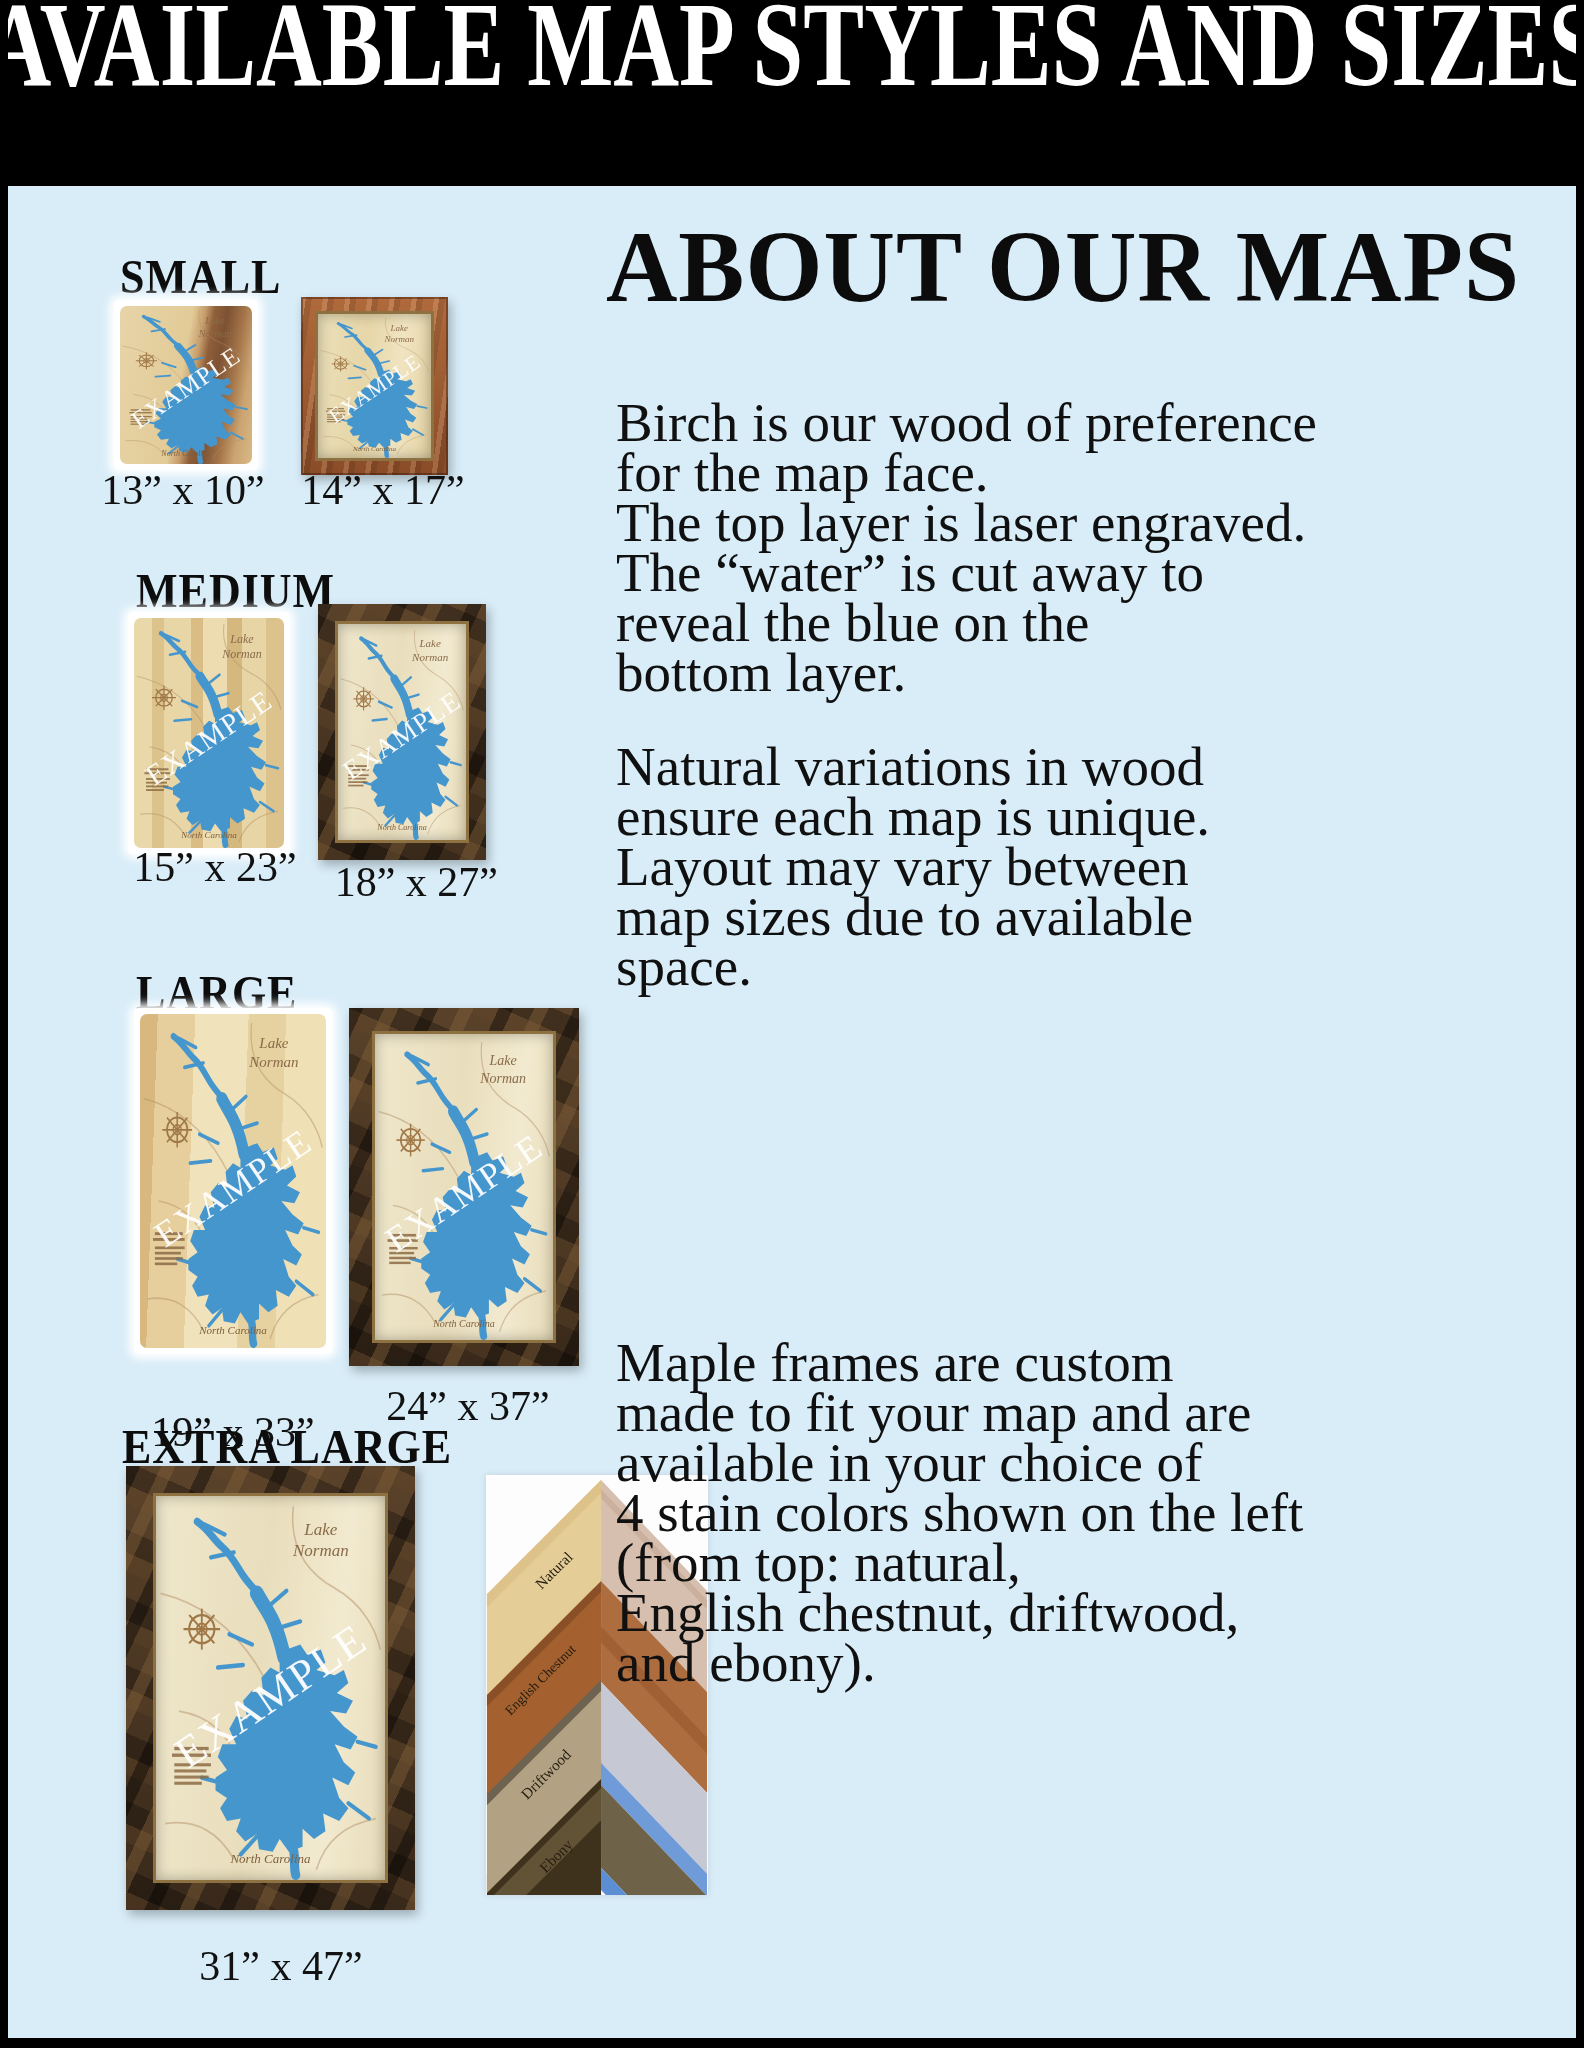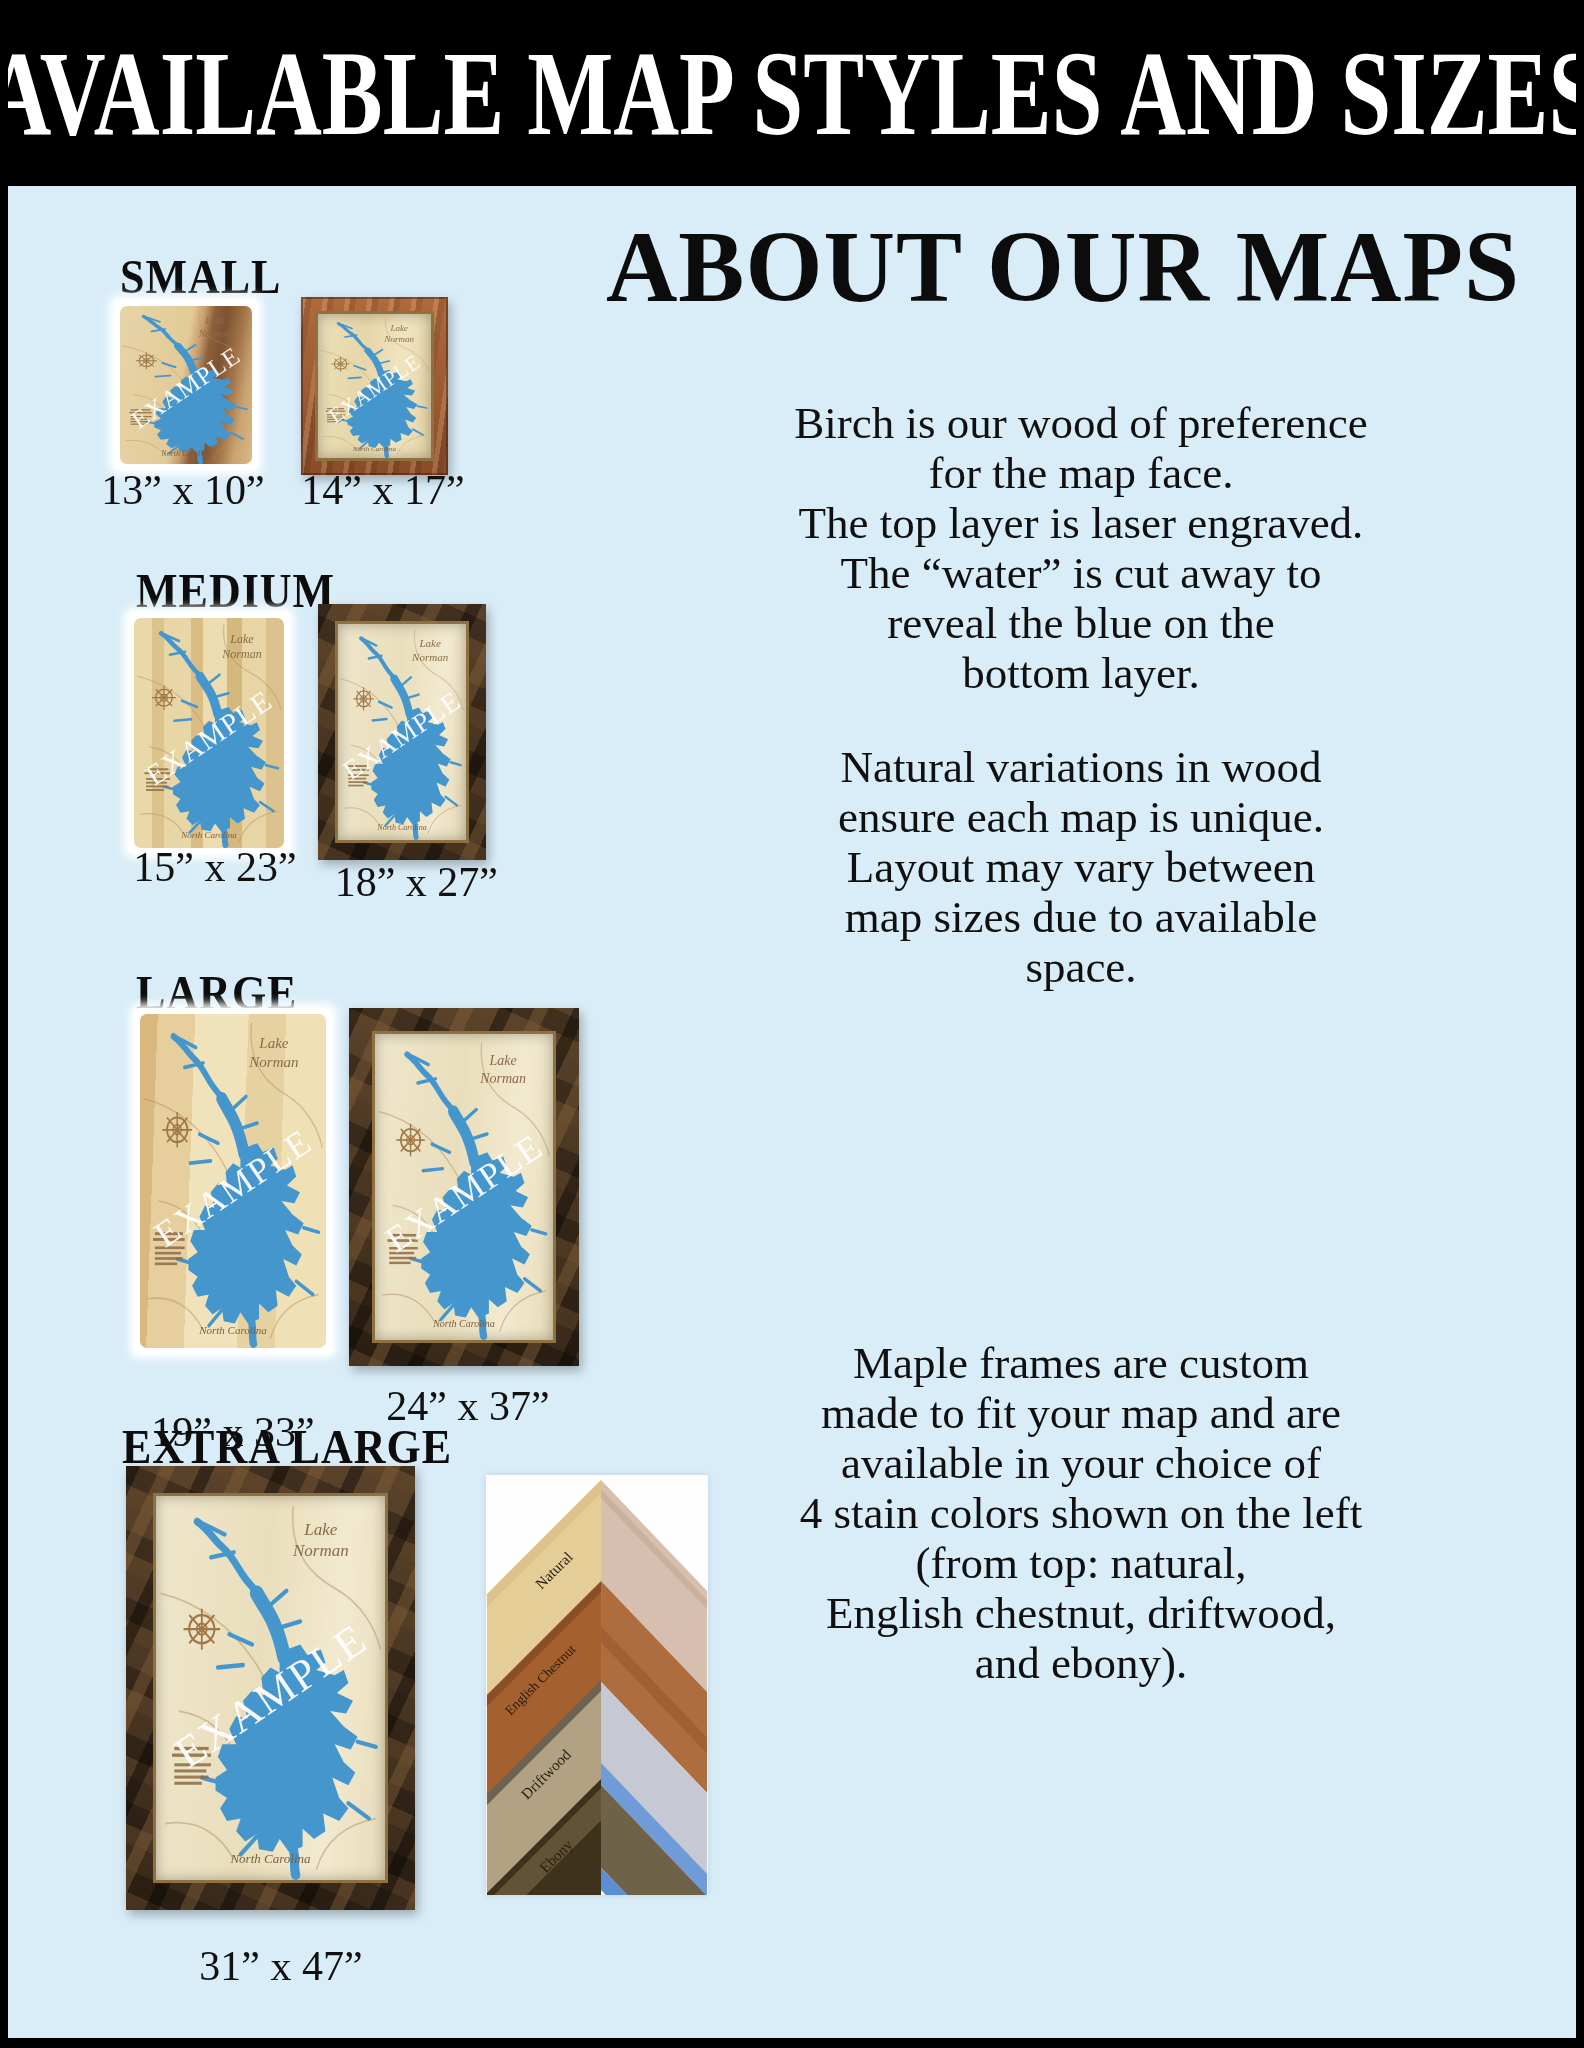--- a/index.html
+++ b/index.html
@@ -5,21 +5,21 @@
   html,body{margin:0;padding:0;background:#777;}
   .page{
     position:relative;width:1584px;height:2048px;
     background:#d9edf8;overflow:hidden;box-sizing:border-box;
     border-left:8px solid #000;border-right:8px solid #000;border-bottom:10px solid #000;
     font-family:"Liberation Serif","DejaVu Serif",serif;
   }
   
   .header{
     position:absolute;left:-8px;top:0;width:1584px;height:186px;background:#000;
-    display:flex;align-items:center;justify-content:center;
+    display:flex;justify-content:center;
   }
   .header-title{
     color:#fff;font-weight:bold;font-size:95px;white-space:nowrap;
     transform:scale(.96,1.28);letter-spacing:0;
   }
   
   .size-heading{
     position:absolute;font-weight:bold;color:#0d0d0d;font-size:44px;
     transform:scaleY(1.12);transform-origin:left top;letter-spacing:1px;white-space:nowrap;
   }
@@ -88,22 +88,22 @@
   }
   .stains-box svg{width:100%;height:100%;display:block;}
   .stain-lbl{font-family:"Liberation Serif","DejaVu Serif",serif;fill:#241d10;}
   
   .about-heading{
     position:absolute;left:570px;top:210px;width:970px;text-align:center;
     font-weight:bold;font-size:99px;color:#0c0c0c;letter-spacing:1px;
     transform:scaleY(1.02);white-space:nowrap;
   }
   .para{
-    position:absolute;left:608px;width:930px;text-align:center;
-    font-size:45px;line-height:50px;color:#101010;white-space:pre-line;
+    position:absolute;left:608px;width:930px;
+    font-size:55px;line-height:50px;color:#101010;white-space:pre-line;
   }
 </style>
 </head>
 <body>
 
 <svg width="0" height="0" style="position:absolute" aria-hidden="true">
   <symbol id="lakeart" viewBox="0 0 100 150">
     <g stroke="#b3926a" stroke-width="0.7" fill="none" opacity="0.5">
       <path d="M2,38 C20,42 34,52 44,66 S58,96 56,118"></path>
       <path d="M60,4 C58,20 66,30 78,36 S96,52 98,60"></path>

